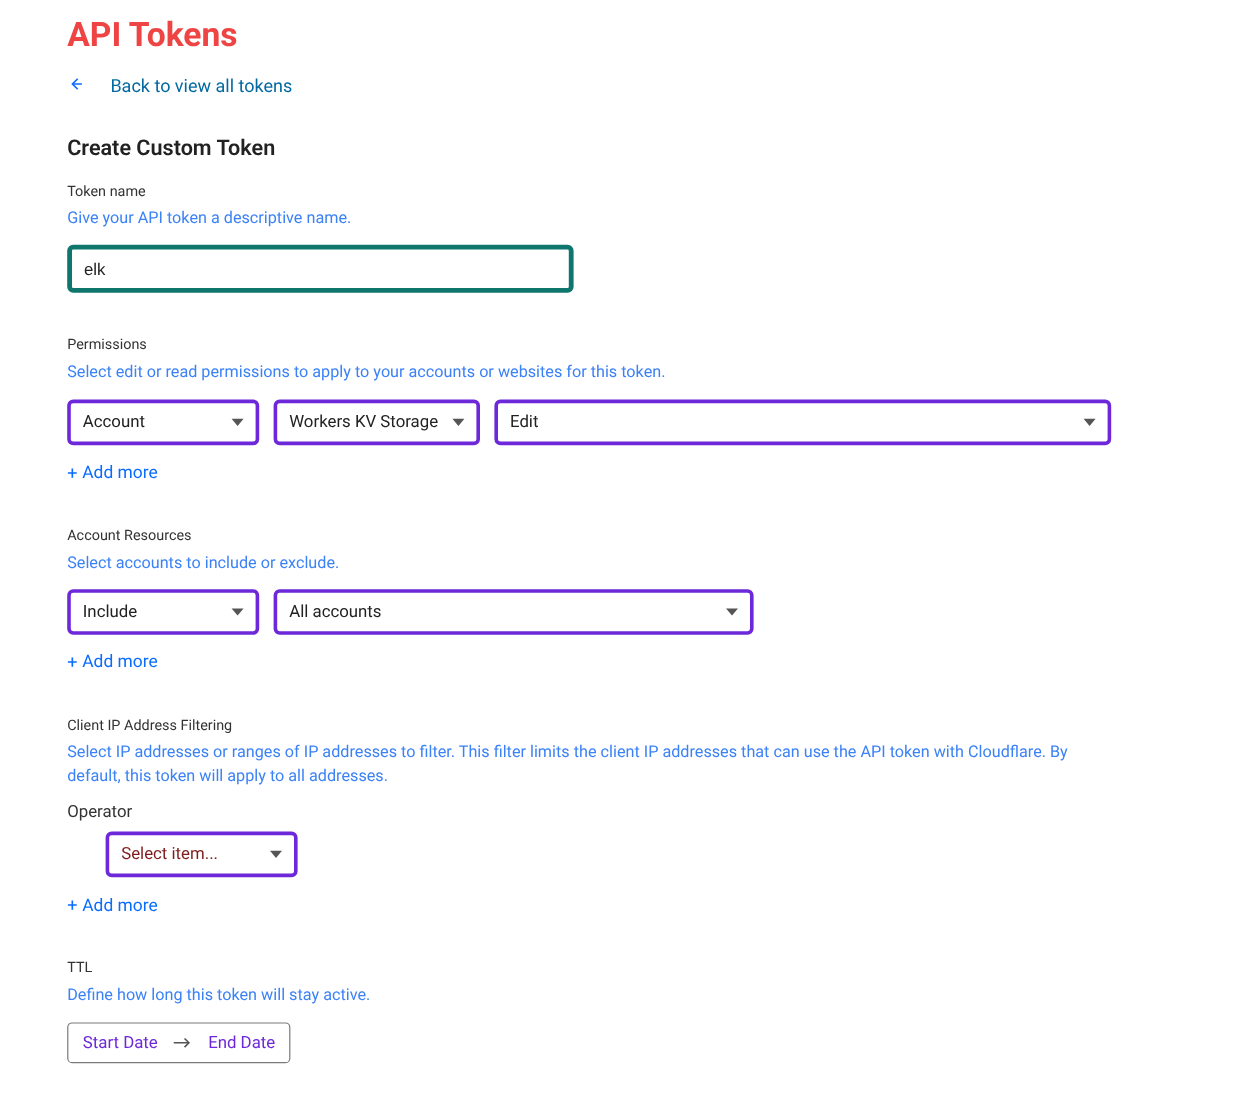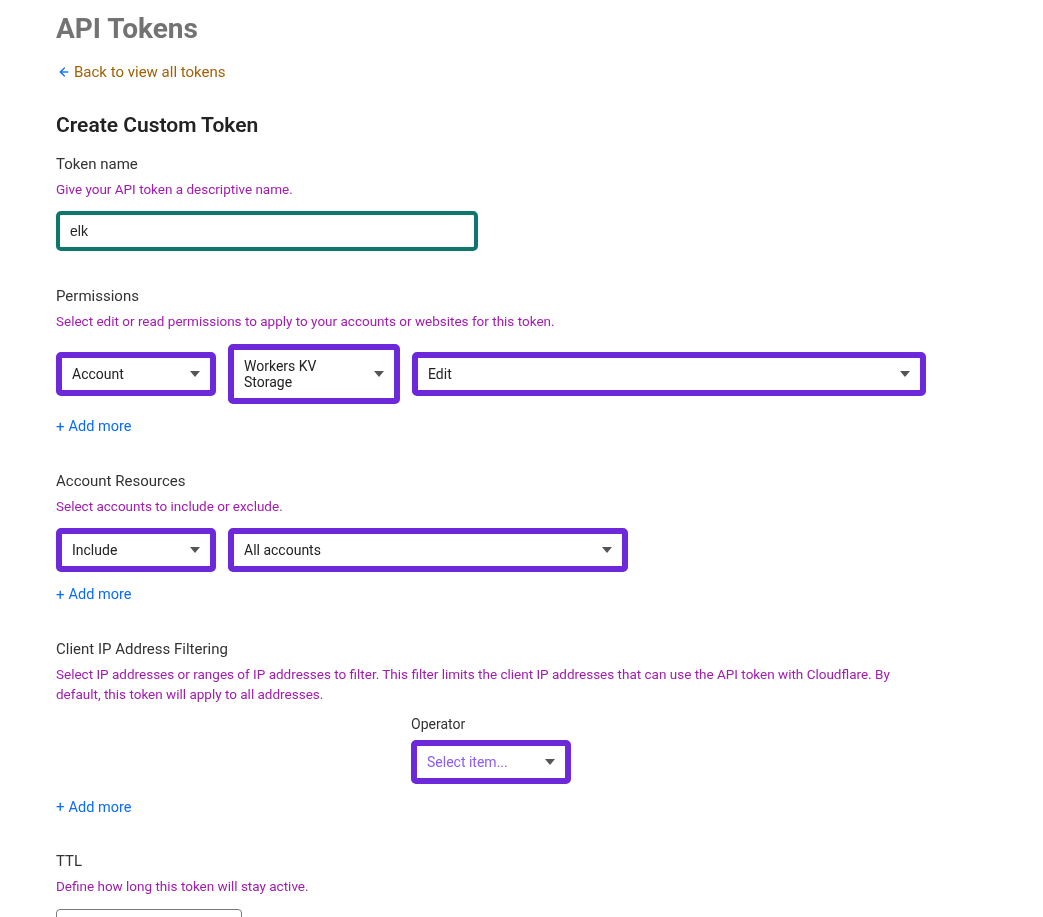--- a/index.html
+++ b/index.html
@@ -7,87 +7,87 @@
     font-family: -apple-system, BlinkMacSystemFont, "Segoe UI", Roboto, Helvetica, Arial, sans-serif;
     background: #fff;
     color: #222;
     font-size: 14px;
     padding: 12px 56px 40px 56px;
   }
   h1.page-title {
     font-size: 28px;
     font-weight: 700;
     margin-bottom: 18px;
-    color: #737373;
+    color: #ef4444;
   }
   .back-link {
-    color: #a16207;
+    color: #0369a1;
     text-decoration: none;
     font-size: 15px;
     display: inline-flex;
-    align-items: center;
-    gap: 4px;
+    gap: 22px;
     margin-bottom: 32px;
     cursor: pointer;
   }
   .back-arrow {
     display: inline-block;
     width: 14px;
     height: 14px;
   }
   h2.sub-title {
-    font-size: 21px;
+    font-size: 18px;
     font-weight: 600;
     margin-bottom: 18px;
   }
   .section {
     margin-bottom: 36px;
   }
   .section-heading {
-    font-size: 15px;
+    font-size: 12px;
     font-weight: 400;
     color: #333;
     margin-bottom: 6px;
   }
   .section-desc {
     font-size: 13.5px;
-    color: #a21caf;
+    color: #3b82f6;
     margin-bottom: 12px;
     line-height: 1.5;
   }
   .text-input {
     border: 4px solid #0f766e;
     border-radius: 5px;
     padding: 8px 10px;
     font-size: 14px;
     width: 422px;
     color: #222;
     outline: none;
   }
   .row {
     display: flex;
     gap: 12px;
     align-items: center;
     flex-wrap: wrap;
   }
   .select-box {
-    border: 6px solid #6d28d9;
+    border: 3px solid #6d28d9;
     border-radius: 5px;
     padding: 8px 10px;
     font-size: 14px;
     color: #222;
     background: #fff;
     display: flex;
     align-items: center;
     justify-content: space-between;
     cursor: pointer;
     position: relative;
   }
   .select-box.placeholder {
-    color: #8b5cf6;
+    color: #7f1d1d;
+    margin-left: 32px;
   }
   .caret {
     width: 0; height: 0;
     border-left: 5px solid transparent;
     border-right: 5px solid transparent;
     border-top: 6px solid #555;
     margin-left: 10px;
     flex-shrink: 0;
   }
   .w160 { width: 160px; }
@@ -214,21 +214,21 @@
   <div class="add-more">
     <span class="plus">+</span>
     <span>Add more</span>
   </div>
 </div>
 
 
 <div class="section max870">
   <div class="section-heading">Client IP Address Filtering</div>
   <div class="section-desc">Select IP addresses or ranges of IP addresses to filter. This filter limits the client IP addresses that can use the API token with Cloudflare. By default, this token will apply to all addresses.</div>
-  <div class="row" style="flex-direction:column;">
+  <div class="row" style="align-items:flex-end;">
     <div class="col">
       <div class="col-label">Operator</div>
       <div class="select-box w160 placeholder">
         <span>Select item...</span>
         <span class="caret"></span>
       </div>
     </div>
   </div>
   <div class="add-more">
     <span class="plus">+</span>

